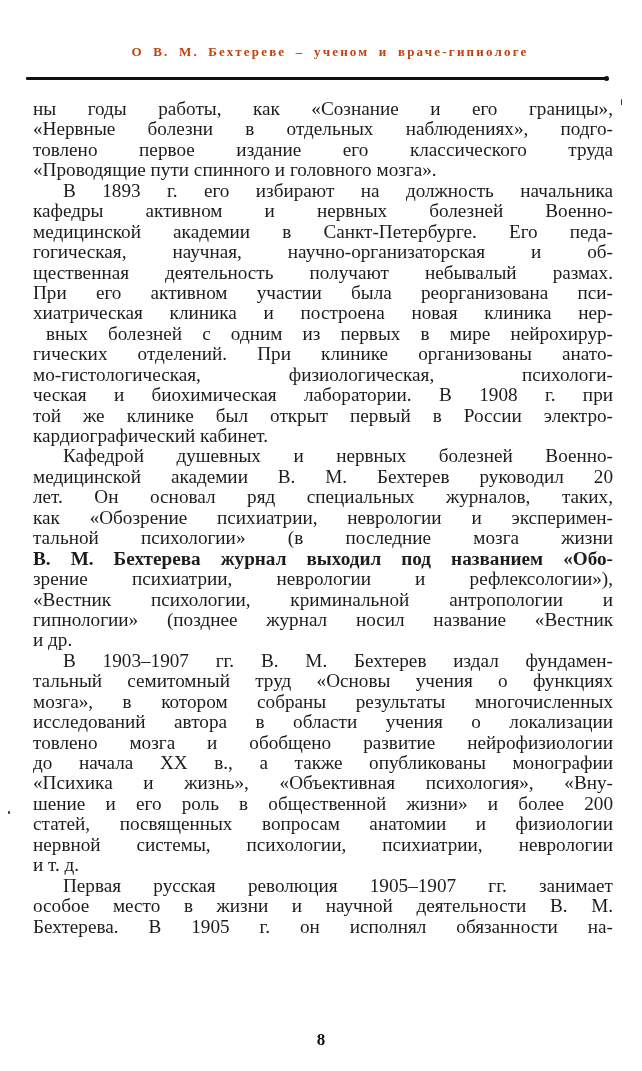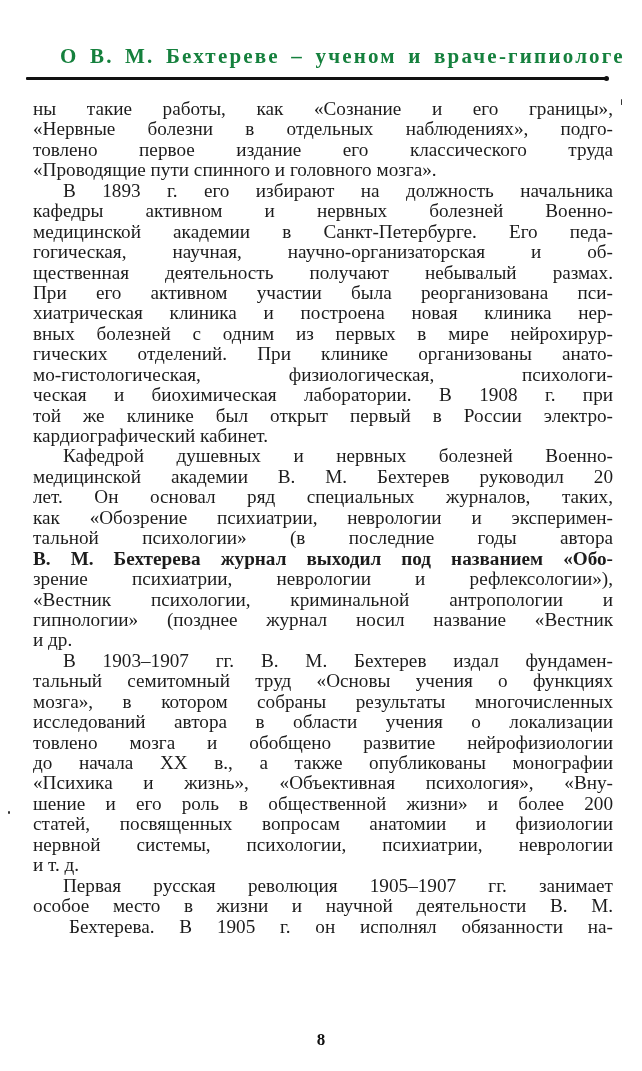--- a/index.html
+++ b/index.html
@@ -16,24 +16,24 @@
       color: #1a1a1a;
     }
     .running-head {
       position: absolute;
       left: 60px;
       top: 44px;
       width: 540px;
       text-align: center;
       font-family: "Liberation Serif", serif;
       font-weight: bold;
-      font-size: 21px;
+      font-size: 13px;
       letter-spacing: 2.2px;
       word-spacing: 4px;
-      color: #15803d;
+      color: #c2410c;
       white-space: nowrap;
     }
     .head-rule {
       position: absolute;
       left: 26px;
       top: 77px;
       width: 580px;
       height: 3px;
       background: #111;
       border-radius: 1px;
@@ -92,48 +92,48 @@
   </style>
 </head>
 <body>
 
 <div class="running-head">О В. М. Бехтереве – ученом и враче-гипиологе</div>
 <div class="head-rule"></div>
 
 <div class="body-text">
 
   <div class="paragraph">
-    <div class="line"><span style="white-space: nowrap;">ны такие работы, как «Сознание и его границы»,</span></div>
+    <div class="line"><span style="white-space: nowrap;">ны годы работы, как «Сознание и его границы»,</span></div>
     <div class="line"><span style="white-space: nowrap;">«Нервные болезни в отдельных наблюдениях», подго-</span></div>
     <div class="line"><span style="white-space: nowrap;">товлено первое издание его классического труда</span></div>
     <div class="line last"><span style="white-space: nowrap;">«Проводящие пути спинного и головного мозга».</span></div>
   </div>
 
   <div class="paragraph">
     <div class="line indent"><span style="white-space: nowrap;">В 1893 г. его избирают на должность начальника</span></div>
     <div class="line"><span style="white-space: nowrap;">кафедры активном и нервных болезней Военно-</span></div>
     <div class="line"><span style="white-space: nowrap;">медицинской академии в Санкт-Петербурге. Его педа-</span></div>
     <div class="line"><span style="white-space: nowrap;">гогическая, научная, научно-организаторская и об-</span></div>
     <div class="line"><span style="white-space: nowrap;">щественная деятельность получают небывалый размах.</span></div>
     <div class="line"><span style="white-space: nowrap;">При его активном участии была реорганизована пси-</span></div>
     <div class="line"><span style="white-space: nowrap;">хиатрическая клиника и построена новая клиника нер-</span></div>
-    <div class="line"><span style="white-space: nowrap;">вных болезней с одним из первых в мире нейрохирур-</span></div>
+    <div class="line"><span style="white-space: nowrap; margin-left: 13px;">вных болезней с одним из первых в мире нейрохирур-</span></div>
     <div class="line"><span style="white-space: nowrap;">гических отделений. При клинике организованы анато-</span></div>
     <div class="line"><span style="white-space: nowrap;">мо-гистологическая, физиологическая, психологи-</span></div>
     <div class="line"><span style="white-space: nowrap;">ческая и биохимическая лаборатории. В 1908 г. при</span></div>
     <div class="line"><span style="white-space: nowrap;">той же клинике был открыт первый в России электро-</span></div>
     <div class="line last"><span style="white-space: nowrap;">кардиографический кабинет.</span></div>
   </div>
 
   <div class="paragraph">
     <div class="line indent"><span style="white-space: nowrap;">Кафедрой душевных и нервных болезней Военно-</span></div>
     <div class="line"><span style="white-space: nowrap;">медицинской академии В. М. Бехтерев руководил 20</span></div>
     <div class="line"><span style="white-space: nowrap;">лет. Он основал ряд специальных журналов, таких,</span></div>
     <div class="line"><span style="white-space: nowrap;">как «Обозрение психиатрии, неврологии и эксперимен-</span></div>
-    <div class="line"><span style="white-space: nowrap;">тальной психологии» (в последние годы автора</span></div>
+    <div class="line"><span style="white-space: nowrap;">тальной психологии» (в последние мозга жизни</span></div>
     <div class="line"><span style="white-space: nowrap; font-weight: bold;">В. М. Бехтерева журнал выходил под названием «Обо-</span></div>
     <div class="line"><span style="white-space: nowrap;">зрение психиатрии, неврологии и рефлексологии»),</span></div>
     <div class="line"><span style="white-space: nowrap;">«Вестник психологии, криминальной антропологии и</span></div>
     <div class="line"><span style="white-space: nowrap; margin-top: 24px;">гипнологии» (позднее журнал носил название «Вестник</span></div>
     <div class="line last"><span style="white-space: nowrap;">и др.</span></div>
   </div>
 
   <div class="paragraph">
     <div class="line indent"><span style="white-space: nowrap;">В 1903–1907 гг. В. М. Бехтерев издал фундамен-</span></div>
     <div class="line"><span style="white-space: nowrap;">тальный семитомный труд «Основы учения о функциях</span></div>
@@ -144,20 +144,20 @@
     <div class="line"><span style="white-space: nowrap;">«Психика и жизнь», «Объективная психология», «Вну-</span></div>
     <div class="line"><span style="white-space: nowrap; margin-top: 16px;">шение и его роль в общественной жизни» и более 200</span></div>
     <div class="line"><span style="white-space: nowrap;">статей, посвященных вопросам анатомии и физиологии</span></div>
     <div class="line"><span style="white-space: nowrap;">нервной системы, психологии, психиатрии, неврологии</span></div>
     <div class="line last"><span style="white-space: nowrap;">и т. д.</span></div>
   </div>
 
   <div class="paragraph">
     <div class="line indent"><span style="white-space: nowrap;">Первая русская революция 1905–1907 гг. занимает</span></div>
     <div class="line"><span style="white-space: nowrap;">особое место в жизни и научной деятельности В. М.</span></div>
-    <div class="line"><span style="white-space: nowrap; margin-left: 36px;">Бехтерева. В 1905 г. он исполнял обязанности на-</span></div>
+    <div class="line"><span style="white-space: nowrap;">Бехтерева. В 1905 г. он исполнял обязанности на-</span></div>
   </div>
 </div>
 
 <div class="speck" style="left:8px; top:811px;"></div>
 <div class="speck" style="left:621px; top:99px; width:1px; height:6px;"></div>
 
 <div class="page-number">8</div>
 
 </body></html>

